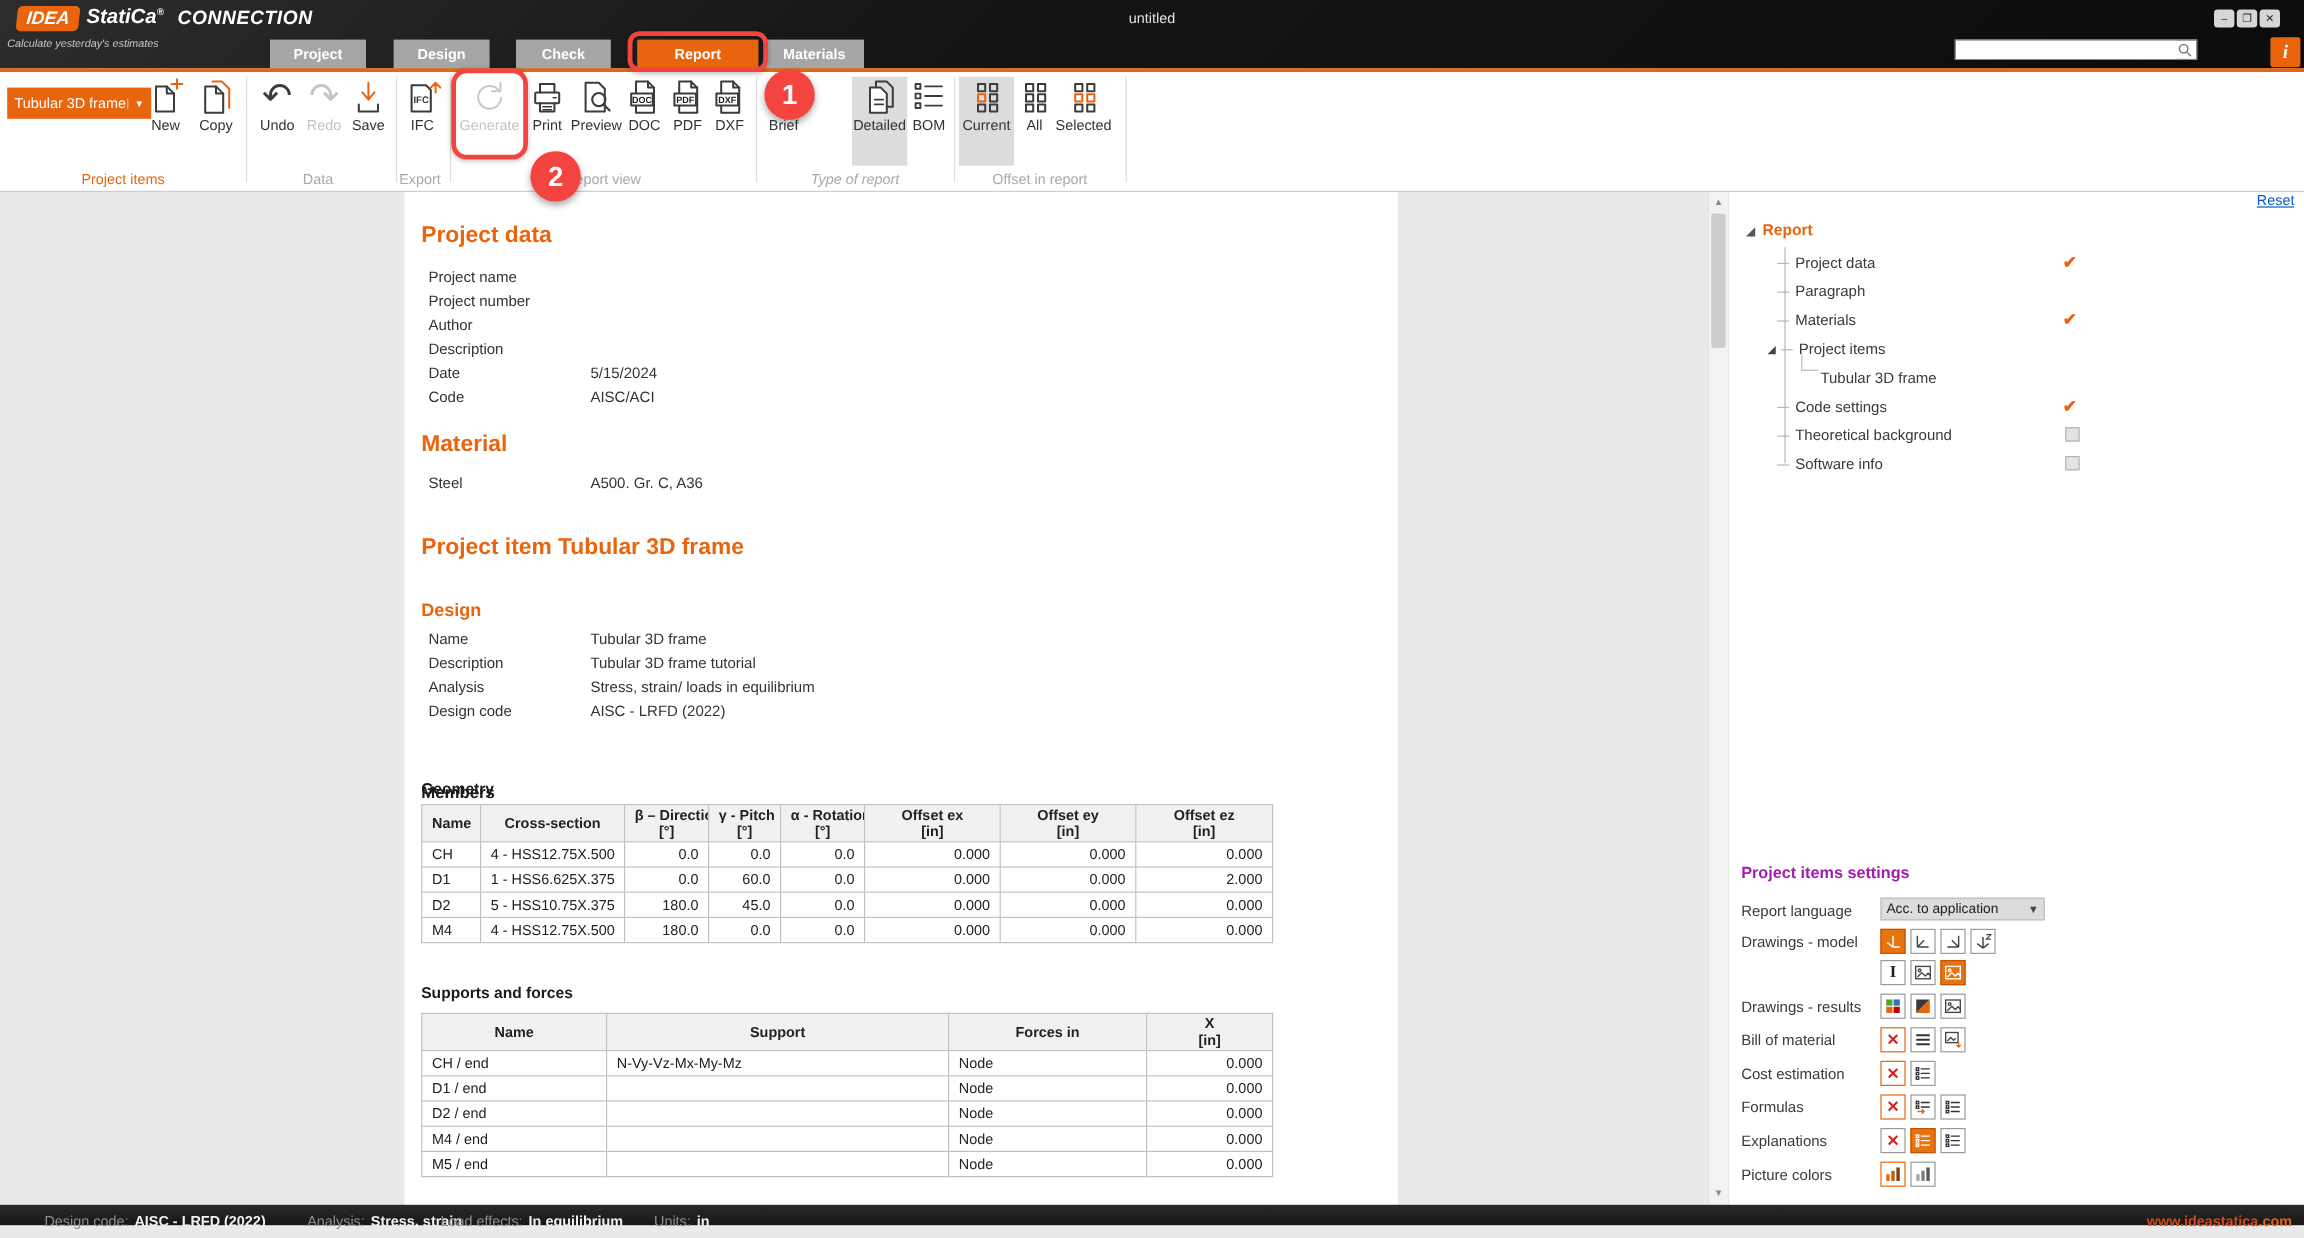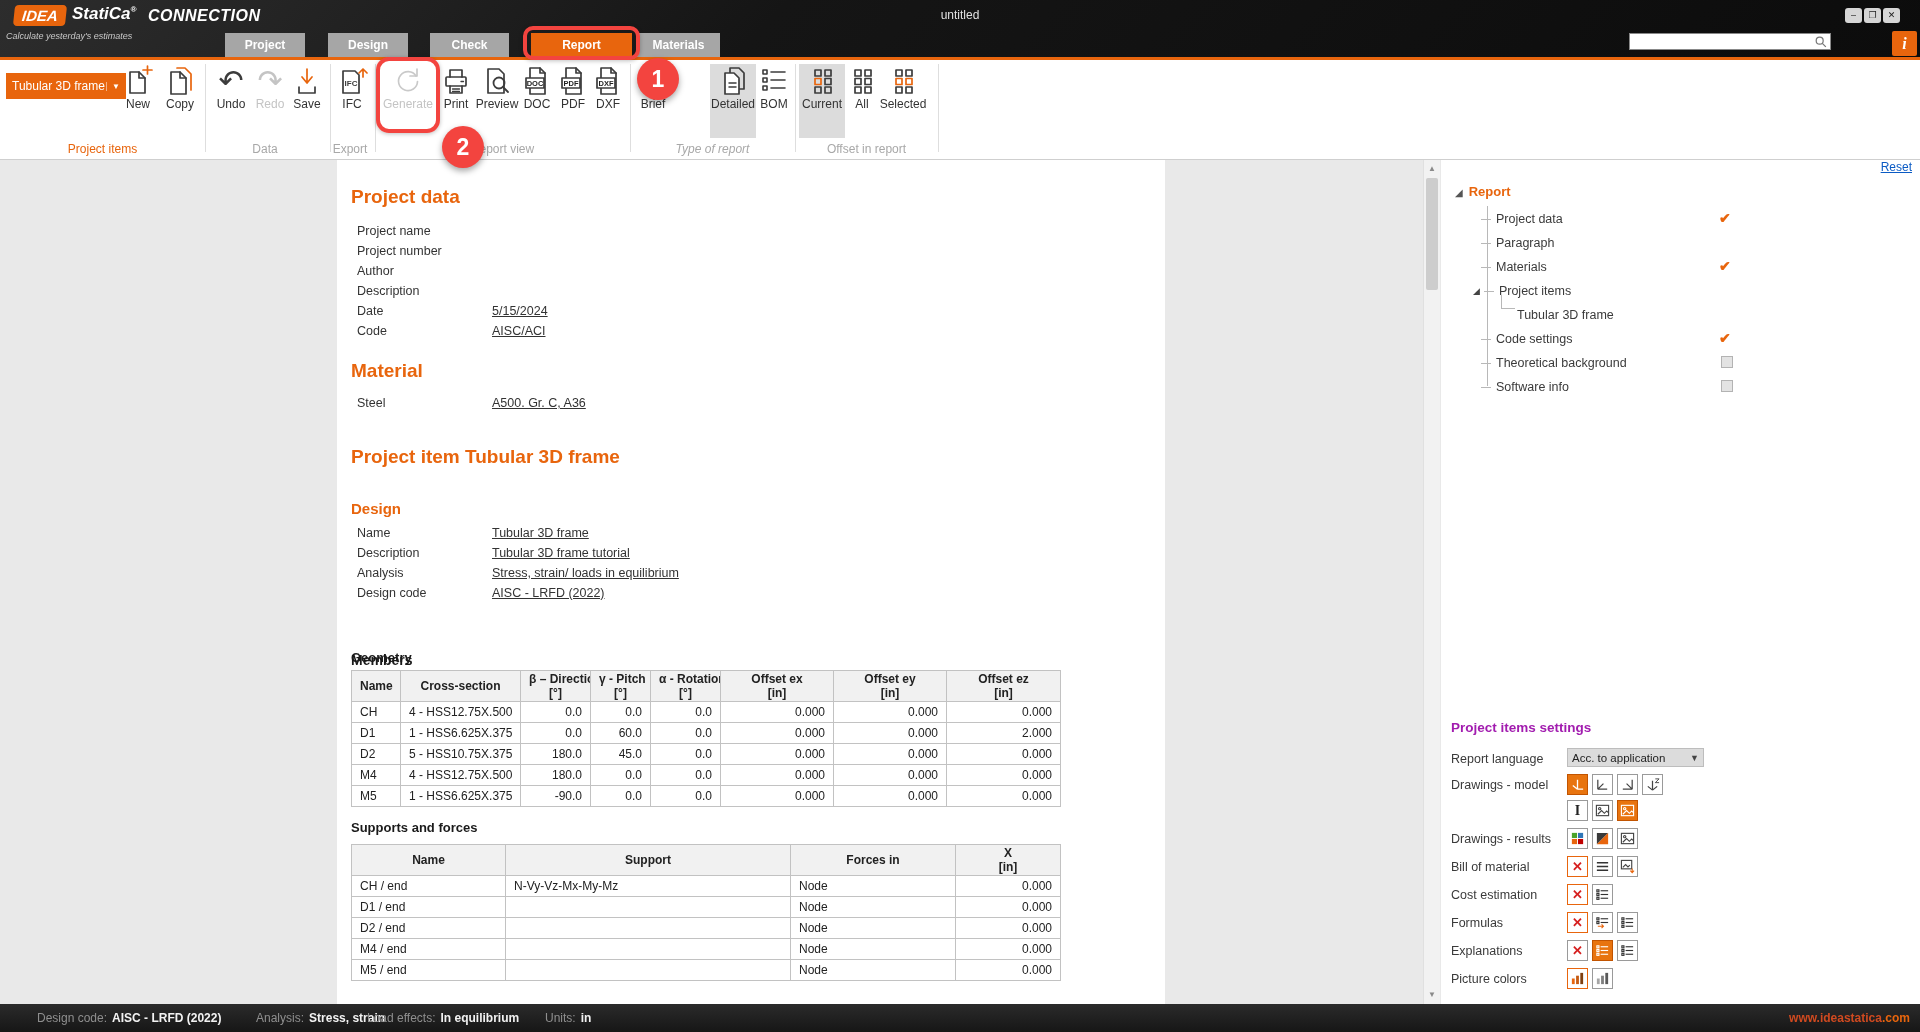--- a/index.html
+++ b/index.html
@@ -60,21 +60,21 @@
 
   
   .content { position:absolute; left:0; top:160px; width:1423px; height:844px; background:#e9e9e9; }
   .page { position:absolute; left:337px; top:0; width:828px; height:844px; background:#fff; }
   .rh1 { position:absolute; left:14px; color:#e8650d; font-size:19px; font-weight:bold; }
   .rh2 { position:absolute; left:14px; color:#e8650d; font-size:15px; font-weight:bold; }
   .rh3 { position:absolute; left:14px; color:#1a1a1a; font-size:14px; font-weight:bold; }
   .rh3.small { font-size:13px; }
   .kv { position:absolute; left:20px; height:20px; font-size:12.5px; color:#333; }
   .kv .k { display:inline-block; width:135px; vertical-align:top; }
-  .kv .v { display:inline-block;text-decoration:underline; }
+  .kv .v { display:inline-block; }
   .rep-table { position:absolute; left:14px; border-collapse:collapse; font-size:12px; color:#222;
                table-layout:fixed; background:#fff; }
   .rep-table th, .rep-table td { border:1px solid #c2c2c2; padding:1px 8px; overflow:hidden; white-space:nowrap; }
   .rep-table thead th { background:#f1f1f1; font-weight:bold; text-align:center; }
   .rep-table thead .hu { font-weight:bold; }
   .rep-table tbody td { height:21px; }
   .rep-table td.al { text-align:left; }
   .rep-table td.ar { text-align:right; }
 
   
@@ -111,21 +111,21 @@
   .dropdown .dlbl { flex:1; }
   .dropdown .darr { font-size:9px; color:#444; }
   .ib { position:absolute; width:21px; height:21px; border:1px solid #9a9a9a; background:#fff;
         display:flex; align-items:center; justify-content:center; cursor:pointer; }
   .ib svg { display:block; }
   .ib.orange { background:#e8740f; border-color:#c25400; }
   .ib .xg { color:#d61f1f; font-weight:bold; font-size:13px; line-height:13px; }
   .ib .ig { font-family:"Liberation Serif",serif; font-size:14px; font-weight:bold; color:#222; }
 
   
-  .statusbar { position:absolute; left:0; top:1004px; width:1920px; height:28px;
+  .statusbar { position:absolute; left:0; top:1004px; width:1920px; height:17px;
                background:linear-gradient(180deg,#2b2b2b,#161616); font-size:12px; line-height:28px; }
   .sgroup { position:absolute; top:0; white-space:nowrap; }
   .slab { color:#8f8f8f; }
   .sval { color:#f2f2f2; font-weight:bold; margin-left:5px; }
   .website { position:absolute; right:10px; top:0; }
   .web-main { color:#d04a20; font-weight:bold; }
   .web-tld { color:#e8650d; font-weight:bold; }
 </style>
 </head>
 <body>
@@ -486,30 +486,20 @@
             <tr>
               <td class="al">M4</td>
               <td class="al">4 - HSS12.75X.500</td>
               <td class="ar">180.0</td>
               <td class="ar">0.0</td>
               <td class="ar">0.0</td>
               <td class="ar">0.000</td>
               <td class="ar">0.000</td>
               <td class="ar">0.000</td>
             </tr>
-            <tr>
-              <td class="al">M5</td>
-              <td class="al">1 - HSS6.625X.375</td>
-              <td class="ar">-90.0</td>
-              <td class="ar">0.0</td>
-              <td class="ar">0.0</td>
-              <td class="ar">0.000</td>
-              <td class="ar">0.000</td>
-              <td class="ar">0.000</td>
-            </tr>
           </tbody>
       </table>
 
       <div class="rh3 small" style="top:660px;">Supports and forces</div>
       <table class="rep-table" style="top:684px;width:709px;">
         <colgroup>
             <col style="width:154px">
             <col style="width:285px">
             <col style="width:165px">
             <col style="width:105px">

